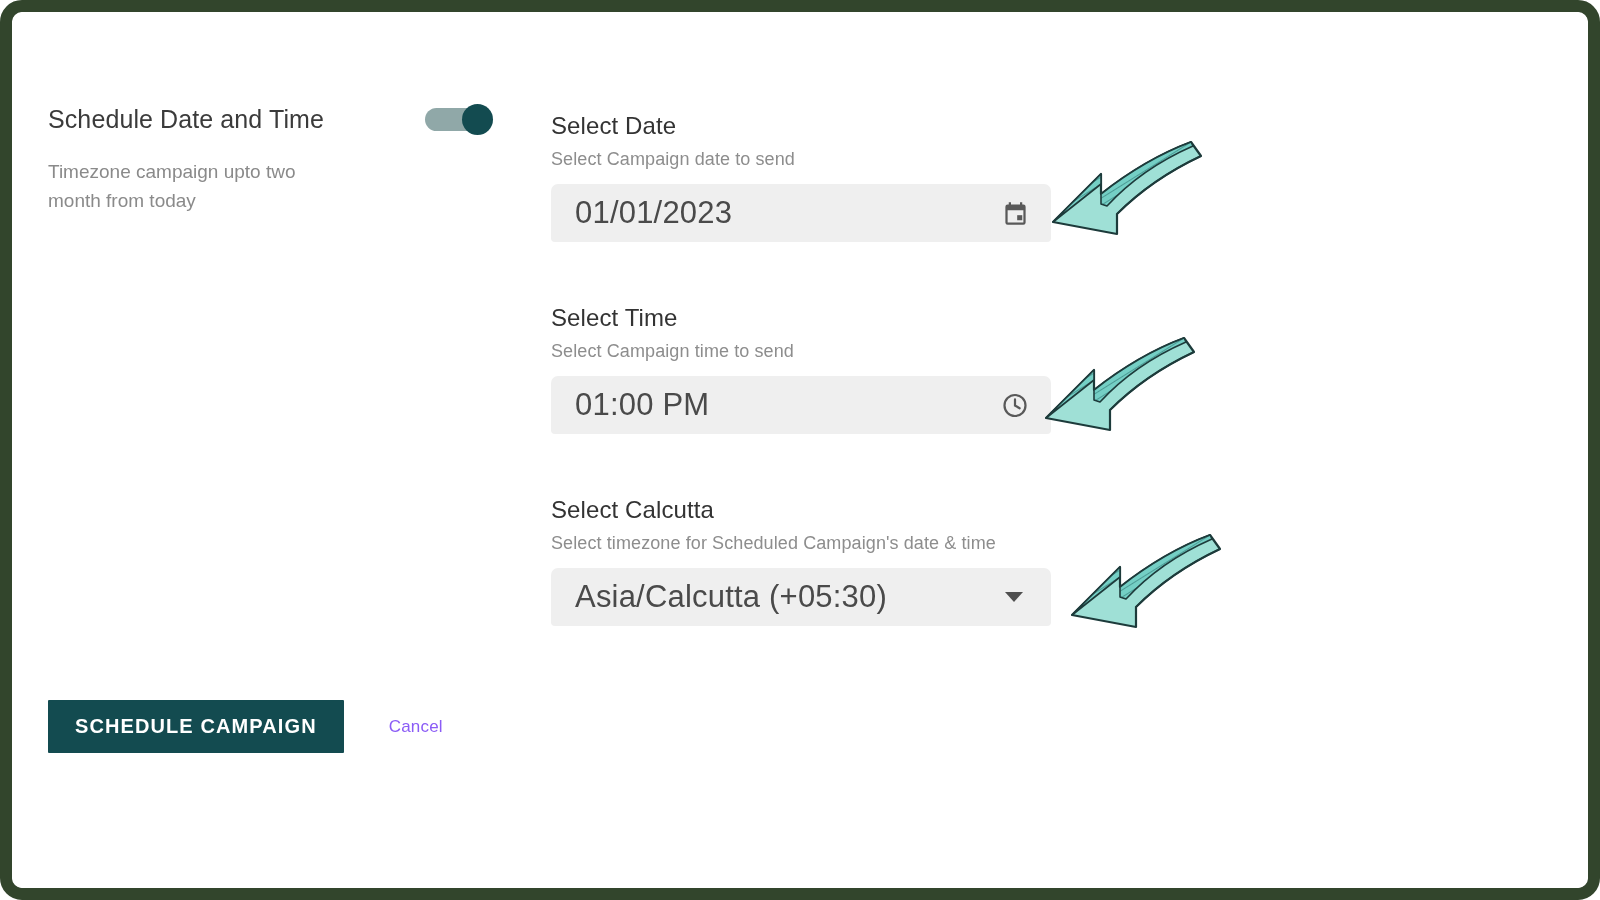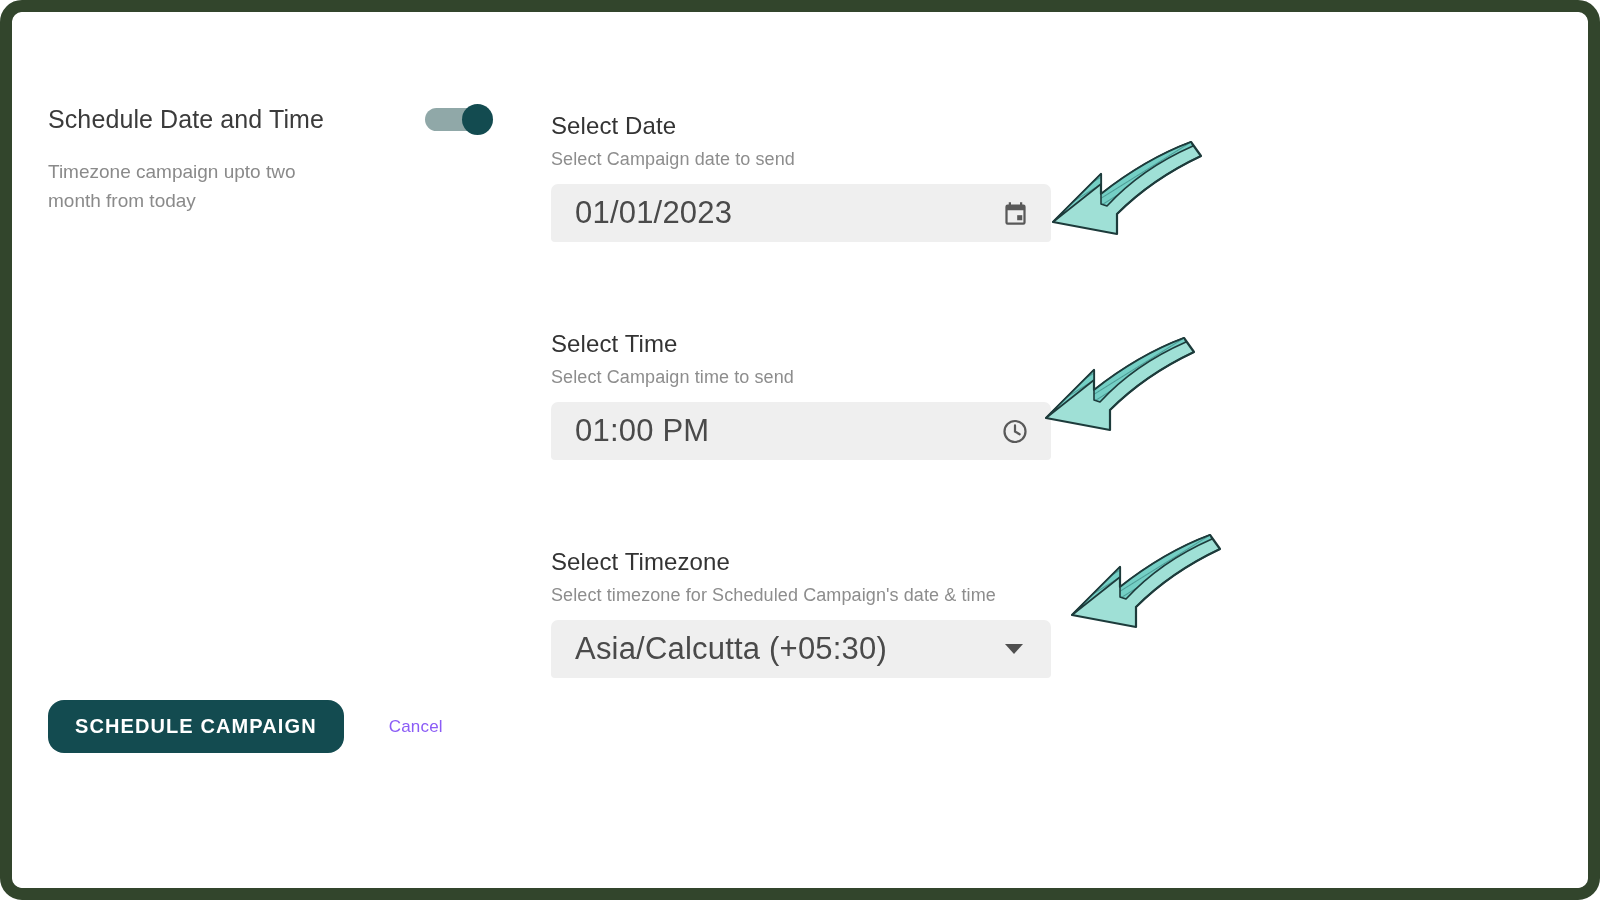--- a/index.html
+++ b/index.html
@@ -86,21 +86,21 @@
   }
 
   
   .fields {
     position: absolute;
     left: 539px;
     top: 100px;
     width: 500px;
   }
 
-  .field-block { margin-bottom: 88px; }
+  .field-block { margin-bottom: 62px; }
   .field-block:last-child { margin-bottom: 0; }
 
   .field-label {
     font-size: 24px;
     color: #333333;
     letter-spacing: .1px;
   }
 
   .field-hint {
     margin-top: 9px;
@@ -158,21 +158,21 @@
     align-items: center;
   }
 
   .btn-primary {
     background: #134b50;
     color: #ffffff;
     font-size: 20px;
     font-weight: bold;
     letter-spacing: 1.1px;
     border: none;
-    border-radius: 16px;
+    border-radius: 1px;
     padding: 0 27px;
     height: 53px;
     line-height: 53px;
     cursor: pointer;
     font-family: "Liberation Sans", sans-serif;
   }
 
   .btn-cancel {
     margin-left: 45px;
     background: transparent;
@@ -236,21 +236,21 @@
           <span class="input-icon">
             <svg width="29" height="29" viewBox="0 0 24 24" aria-hidden="true">
               <circle cx="12" cy="12" r="9" fill="none" stroke="currentColor" stroke-width="1.9"></circle>
               <path d="M12 6.8V12l4 2.4" fill="none" stroke="currentColor" stroke-width="1.9" stroke-linecap="round"></path>
             </svg>
           </span>
         </div>
       </div>
 
       <div class="field-block">
-        <div class="field-label">Select Timezone</div>
+        <div class="field-label">Select Calcutta</div>
         <div class="field-hint">Select timezone for Scheduled Campaign's date &amp; time</div>
         <div class="input-shell">
           <span class="input-value" title="Select timezone">Asia/Calcutta (+05:30)</span>
           <span class="caret"></span>
         </div>
       </div>
 
     </div>
 
     <div class="actions">

